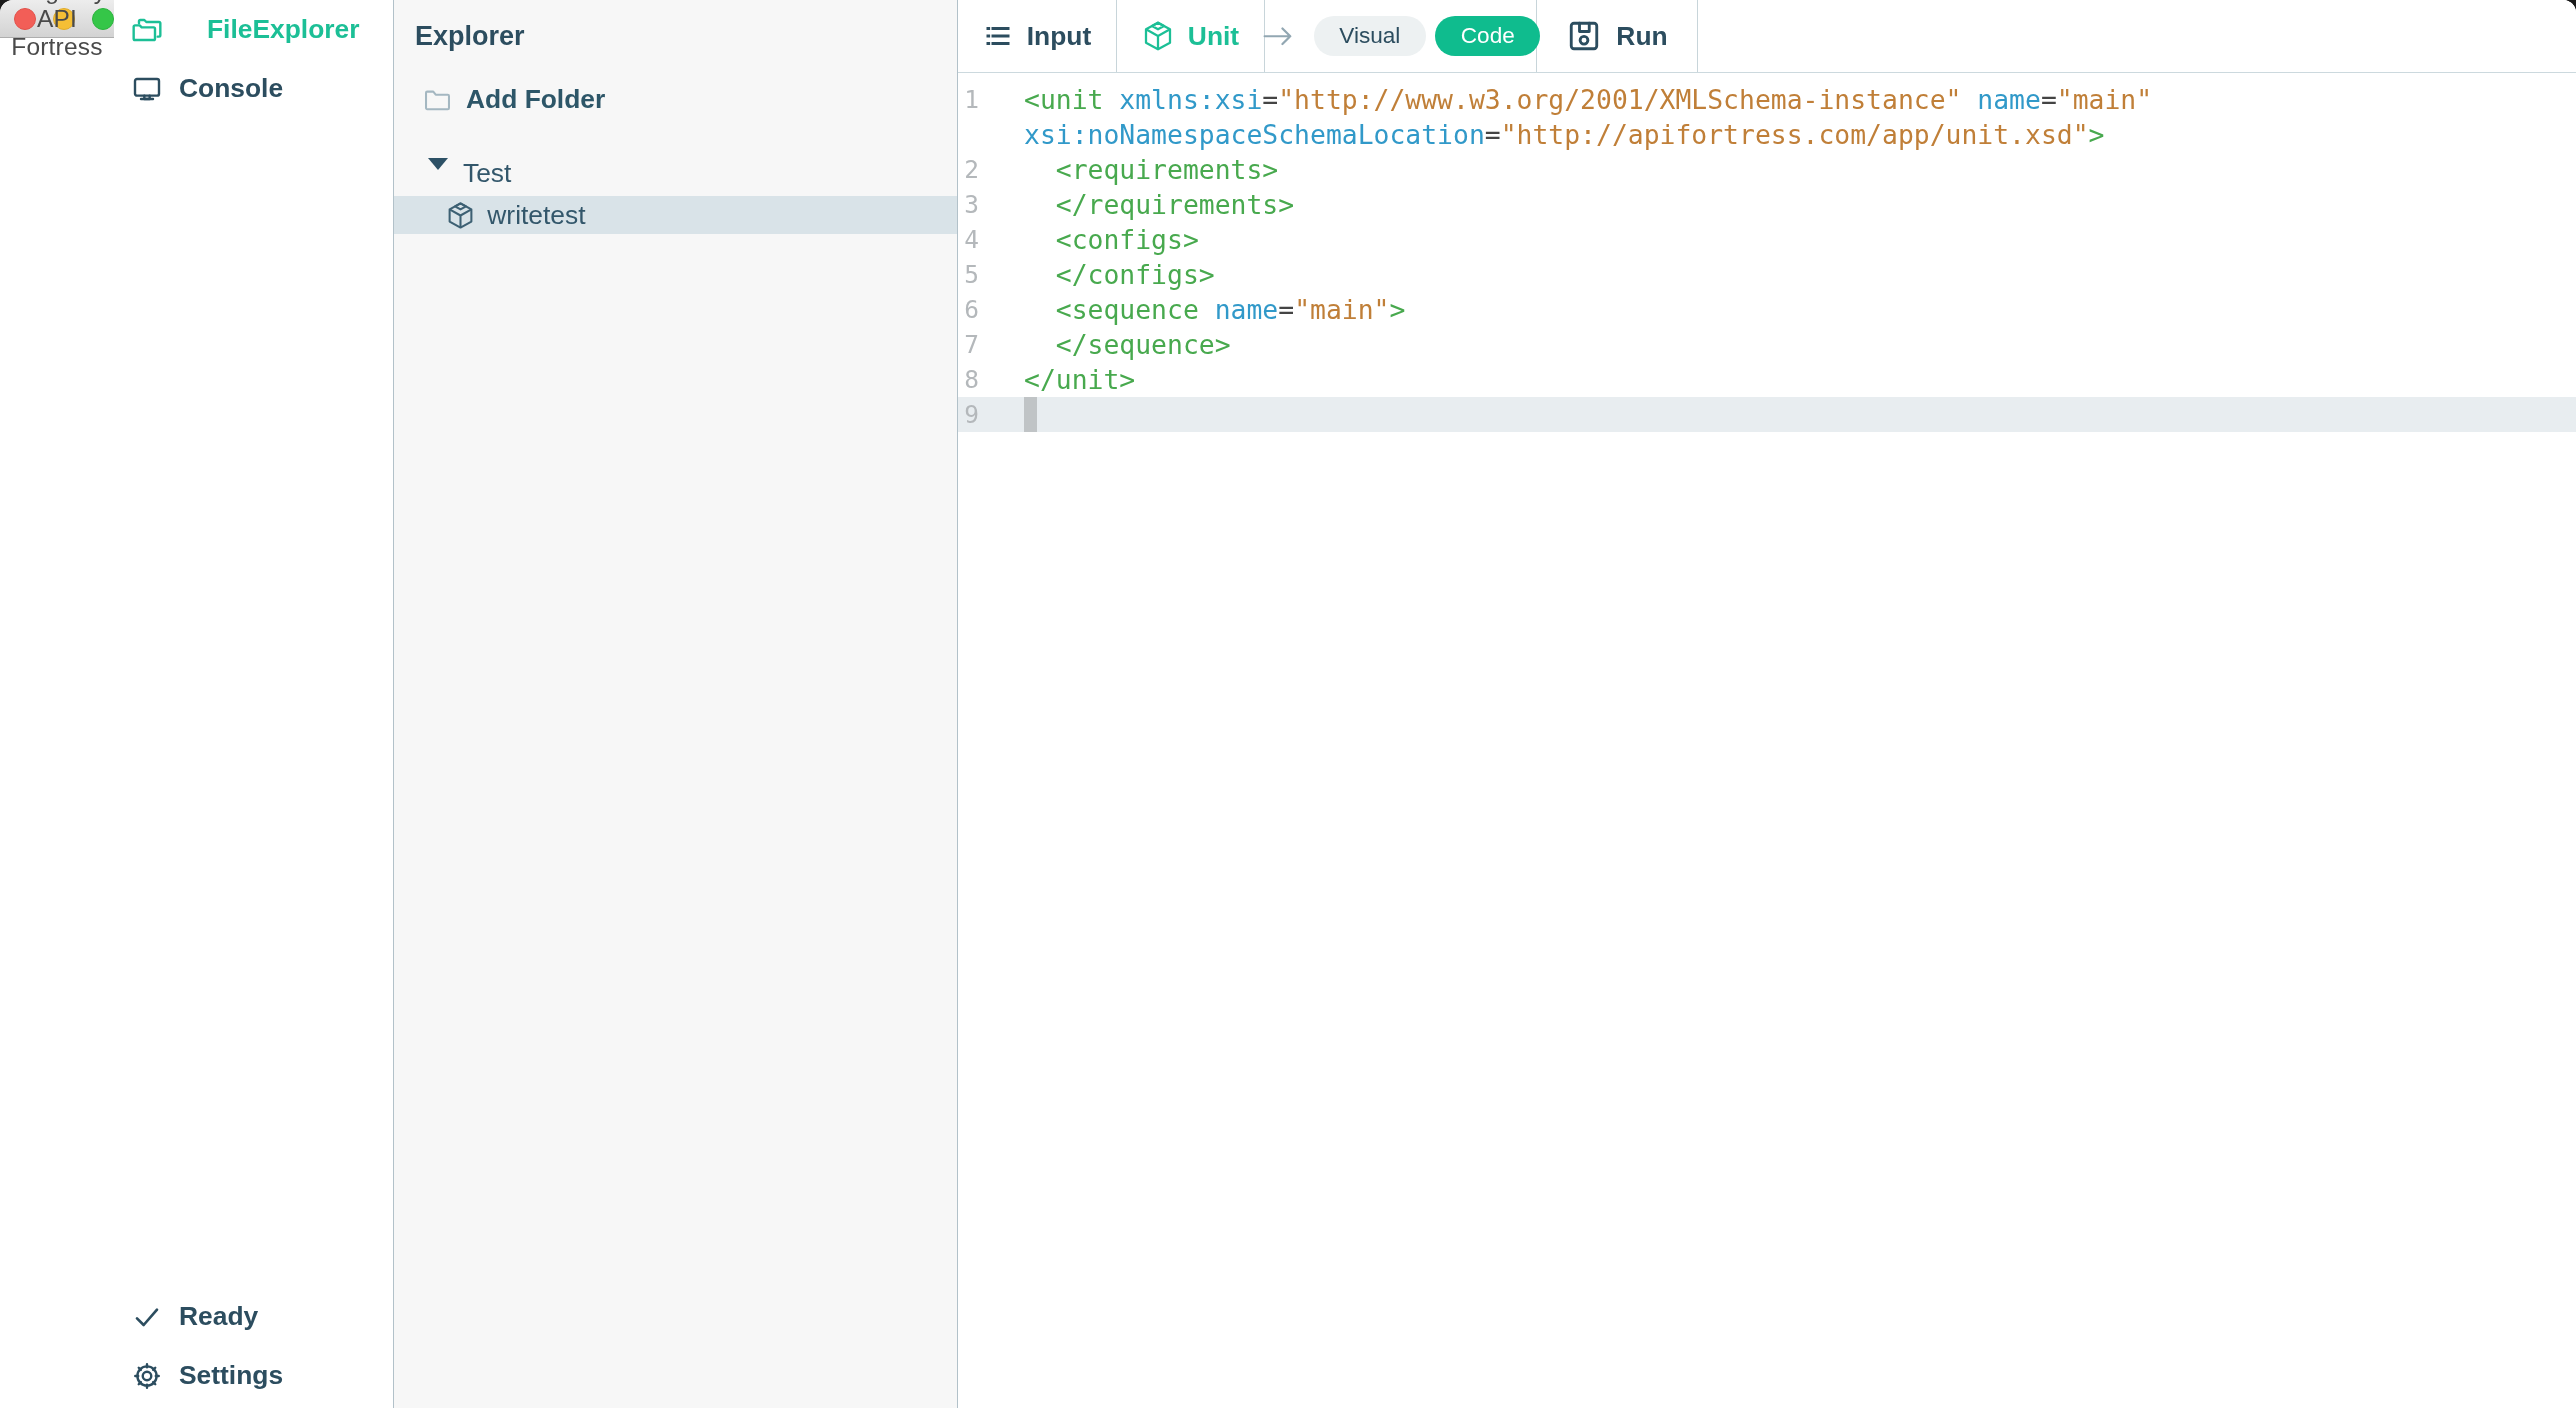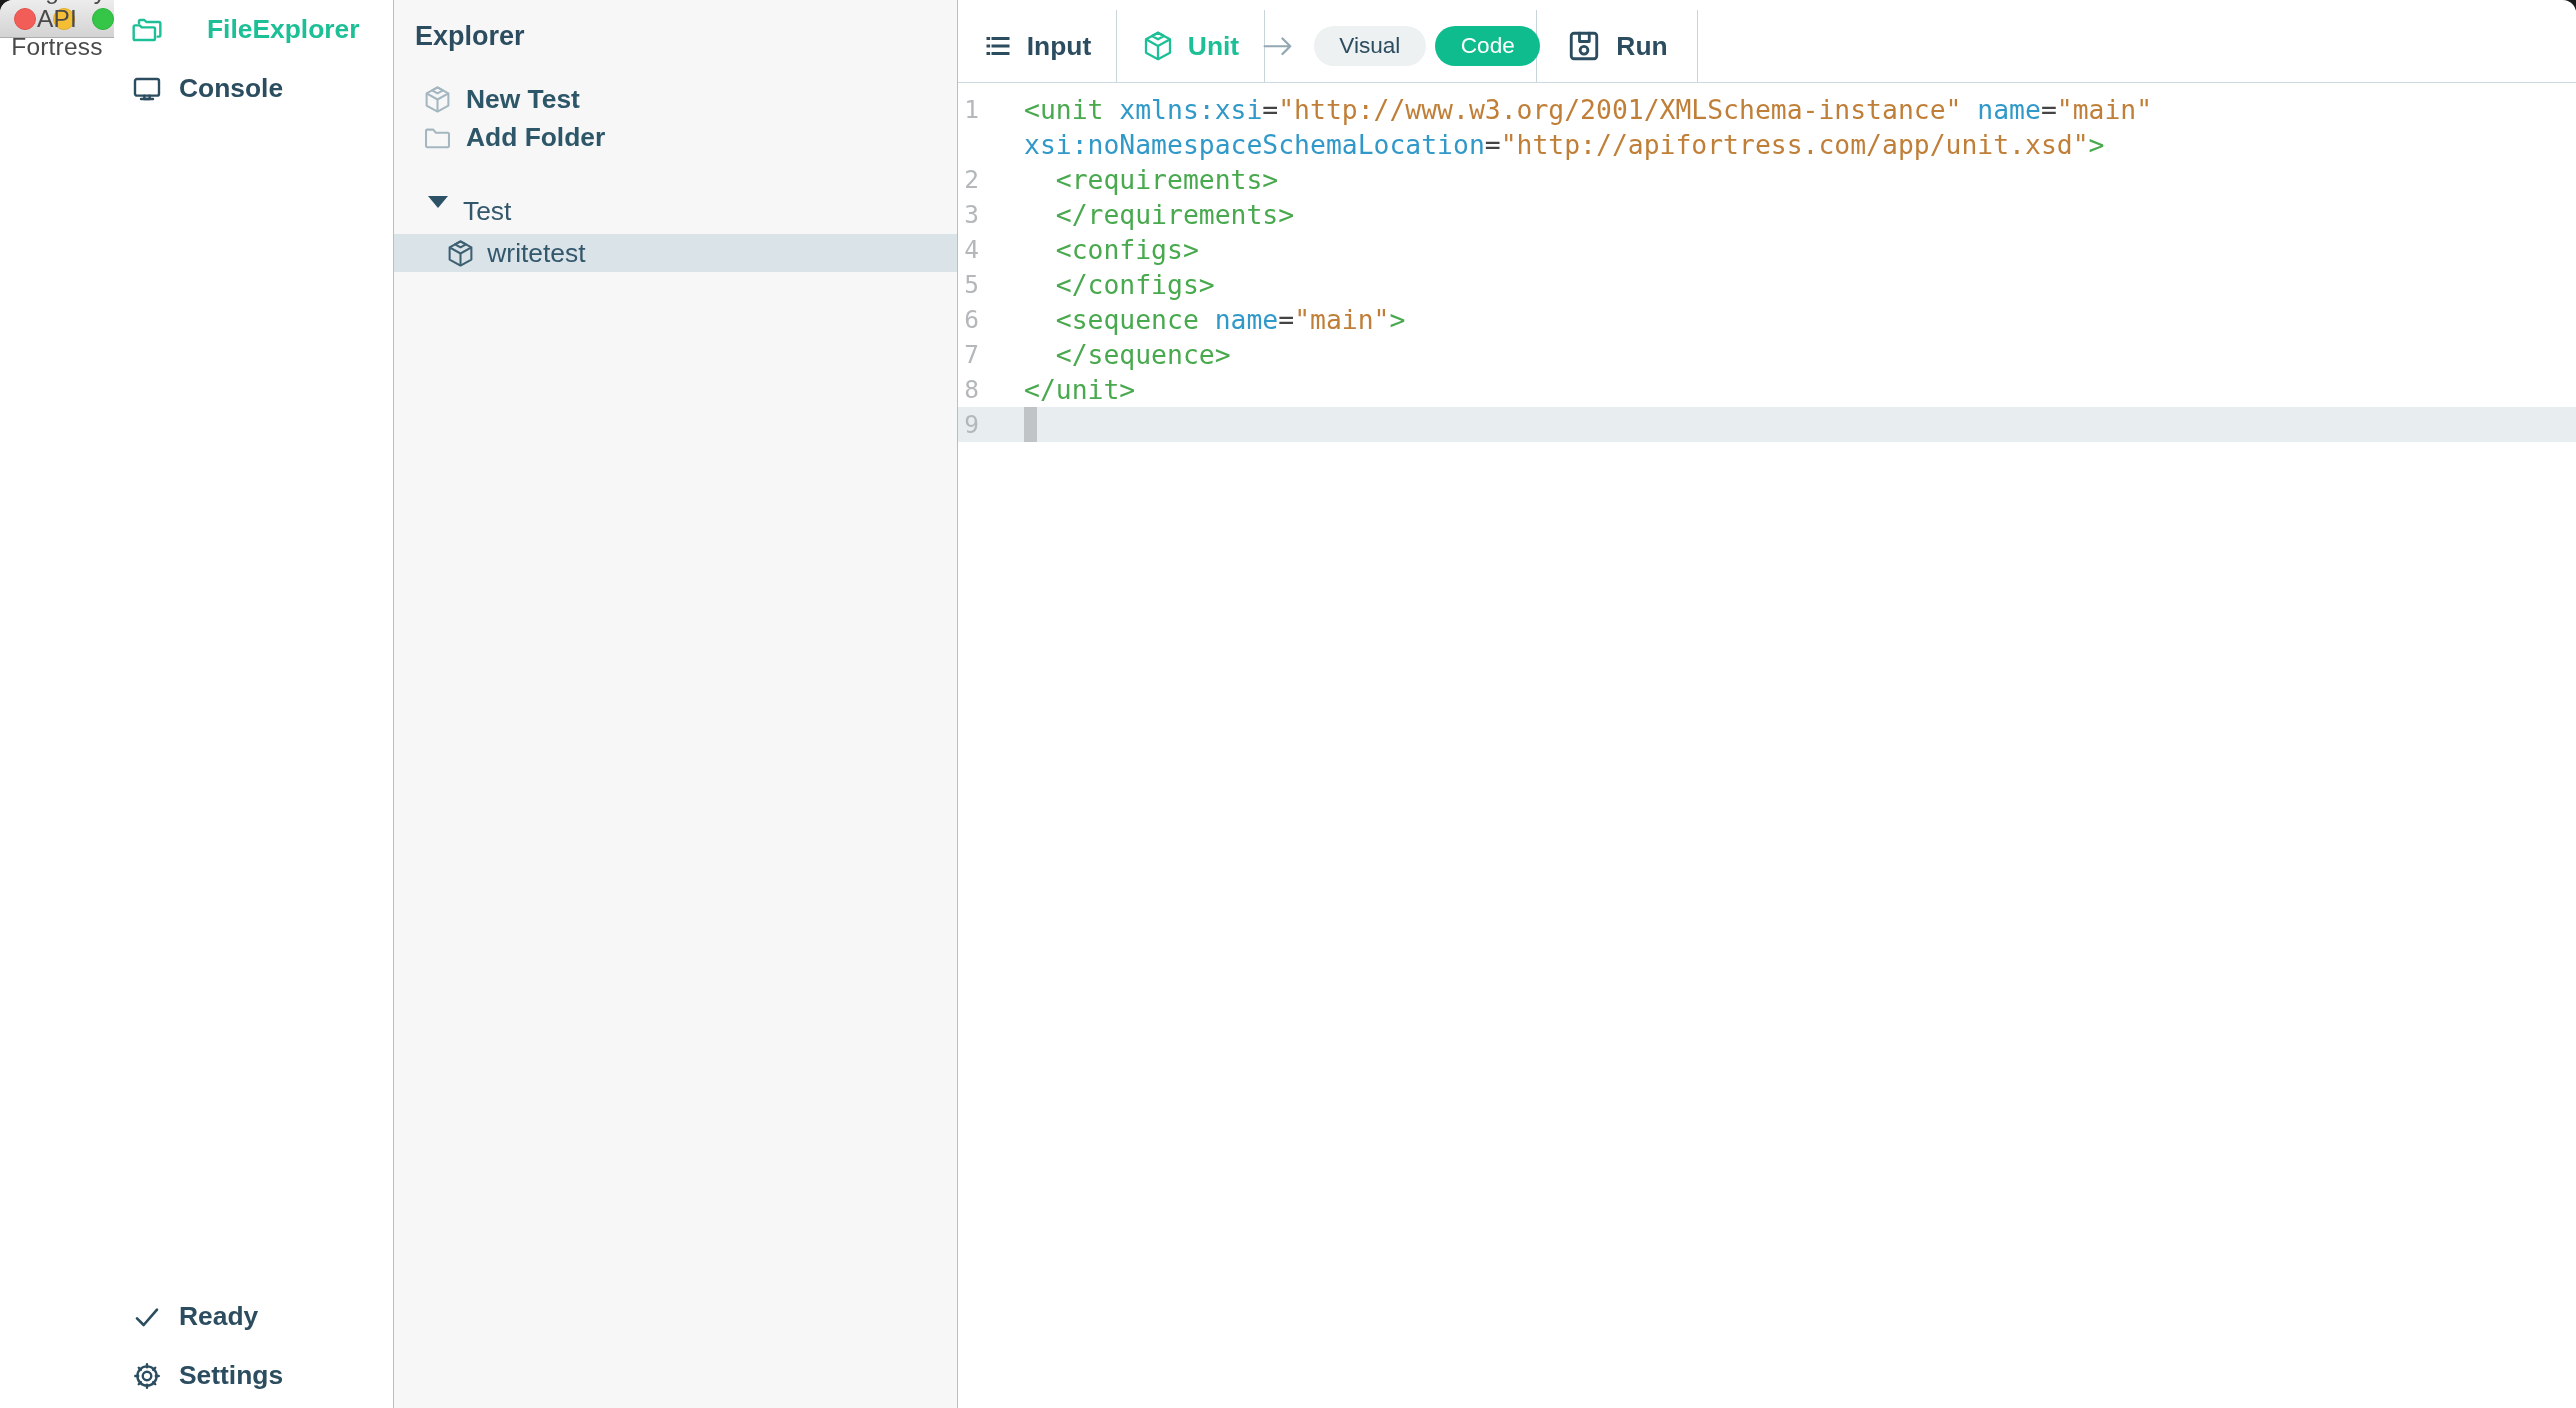--- a/index.html
+++ b/index.html
@@ -75,21 +75,21 @@
   .tree-leaf {
     height: 38px; display: flex; align-items: center; gap: 12.3px;
     padding-left: 52px; cursor: pointer;
     font-size: 26.4px; font-weight: 400; color: #33576b;
   }
   .tree-leaf.selected { background: #d9e3e8; }
   .tree-leaf .tl-icon { width: 29px; height: 29px; flex: 0 0 29px; display: flex; }
   .tree-leaf svg { stroke: #3d6073; width: 100%; height: 100%; }
 
   
-  .content { flex: 1; display: flex; flex-direction: column; min-width: 0; background: #fff; margin-top: 10px; }
+  .content { flex: 1; display: flex; flex-direction: column; min-width: 0; background: #fff; }
   .toolbar {
     height: 73px; flex: 0 0 73px; display: flex; align-items: stretch;
     border-bottom: 1.9px solid #ccd9de; background: #fff;
   }
   .tb-sec {
     display: flex; align-items: center; justify-content: center; gap: 14px;
     border-right: 1.9px solid #c8d5da; cursor: pointer;
     font-size: 26.4px; font-weight: 600; color: #2c4d5f;
   }
   .tb-input { width: 159px; }
@@ -188,30 +188,20 @@
           <span>Settings</span>
         </div>
       </div>
     </aside>
 
     <section class="explorer">
       <div class="exp-title">Explorer</div>
 
       <div class="exp-action">
         <span class="ea-icon">
-          <svg viewBox="0 0 24 24" fill="none" stroke-width="1.7" stroke-linejoin="round">
-            <path d="M12 2 L21 7 V17 L12 22 L3 17 V7 Z"></path>
-            <path d="M3 7 L12 12 L21 7 M12 22 V12"></path>
-            <path d="M12 2 L16.5 4.5 L12 7 L7.5 4.5 Z"></path>
-          </svg>
-        </span>
-        <span>New Test</span>
-      </div>
-      <div class="exp-action">
-        <span class="ea-icon">
           <svg viewBox="0 0 24 24" fill="none" stroke-width="1.7" stroke-linejoin="round" stroke-linecap="round">
             <path d="M2.5 19 V6.5 a1 1 0 0 1 1 -1 h5 L10.5 8 h10 a1 1 0 0 1 1 1 V19 a1 1 0 0 1 -1 1 h-17 a1 1 0 0 1 -1 -1 Z"></path>
           </svg>
         </span>
         <span>Add Folder</span>
       </div>
 
       <div class="tree">
         <div class="tree-folder">
           <span class="caret-down"></span>

